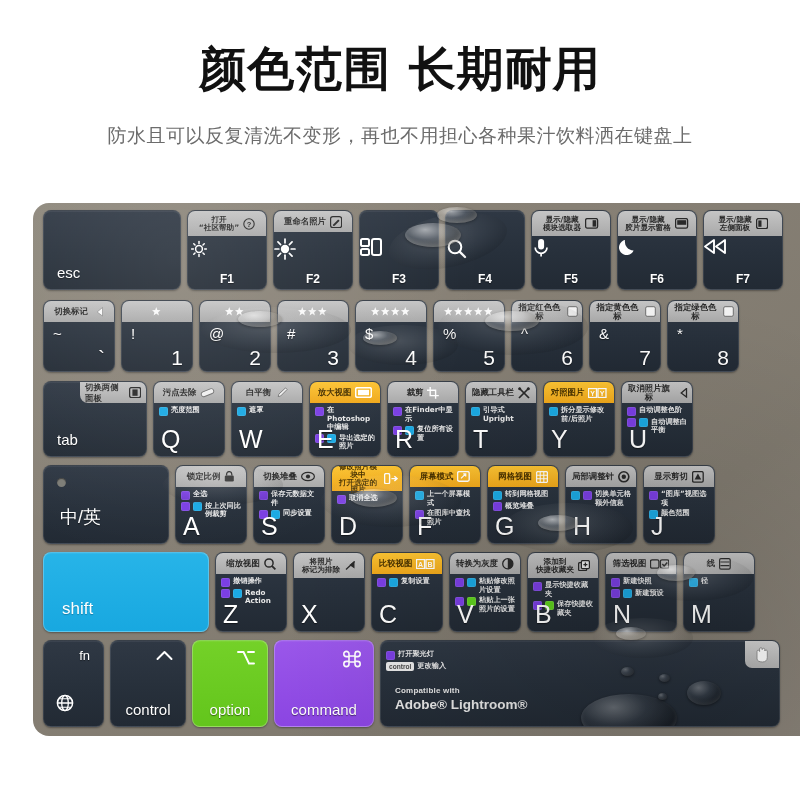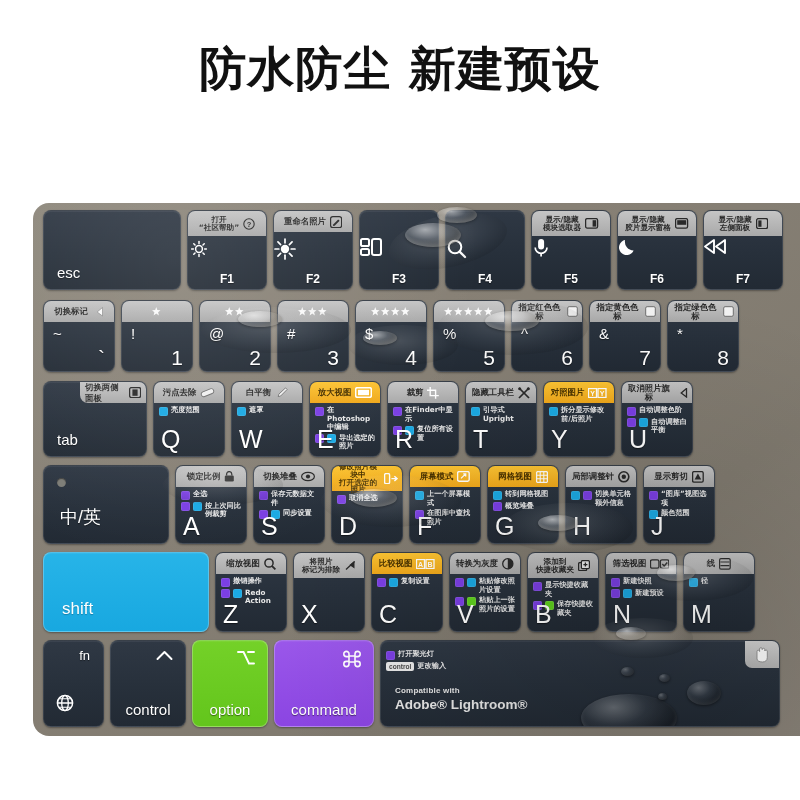--- a/index.html
+++ b/index.html
@@ -143,21 +143,22 @@
     border-radius:0 0 0 7px;display:flex;align-items:center;justify-content:center;
   }
   svg{display:block;}
 </style>
 </head>
 <body>
 
 <div id="root">
 
   <div class="hero">
-    <div class="hero-title">防水防尘 新建预设</div>
+    <div class="hero-title">颜色范围 长期耐用</div>
+    <div class="hero-sub">防水且可以反复清洗不变形，再也不用担心各种果汁饮料洒在键盘上</div>
   </div>
 
   <div class="cover">
     <div class="rows" id="rows">
         <div class="krow" style="top: 7px; height: 80px;">
           <div class="key" style="width: 138px; height: 80px;">
             <span class="glyph word">esc</span>
           </div>
           <div class="key" style="width: 80px; height: 80px;">
             <div class="strip two">

